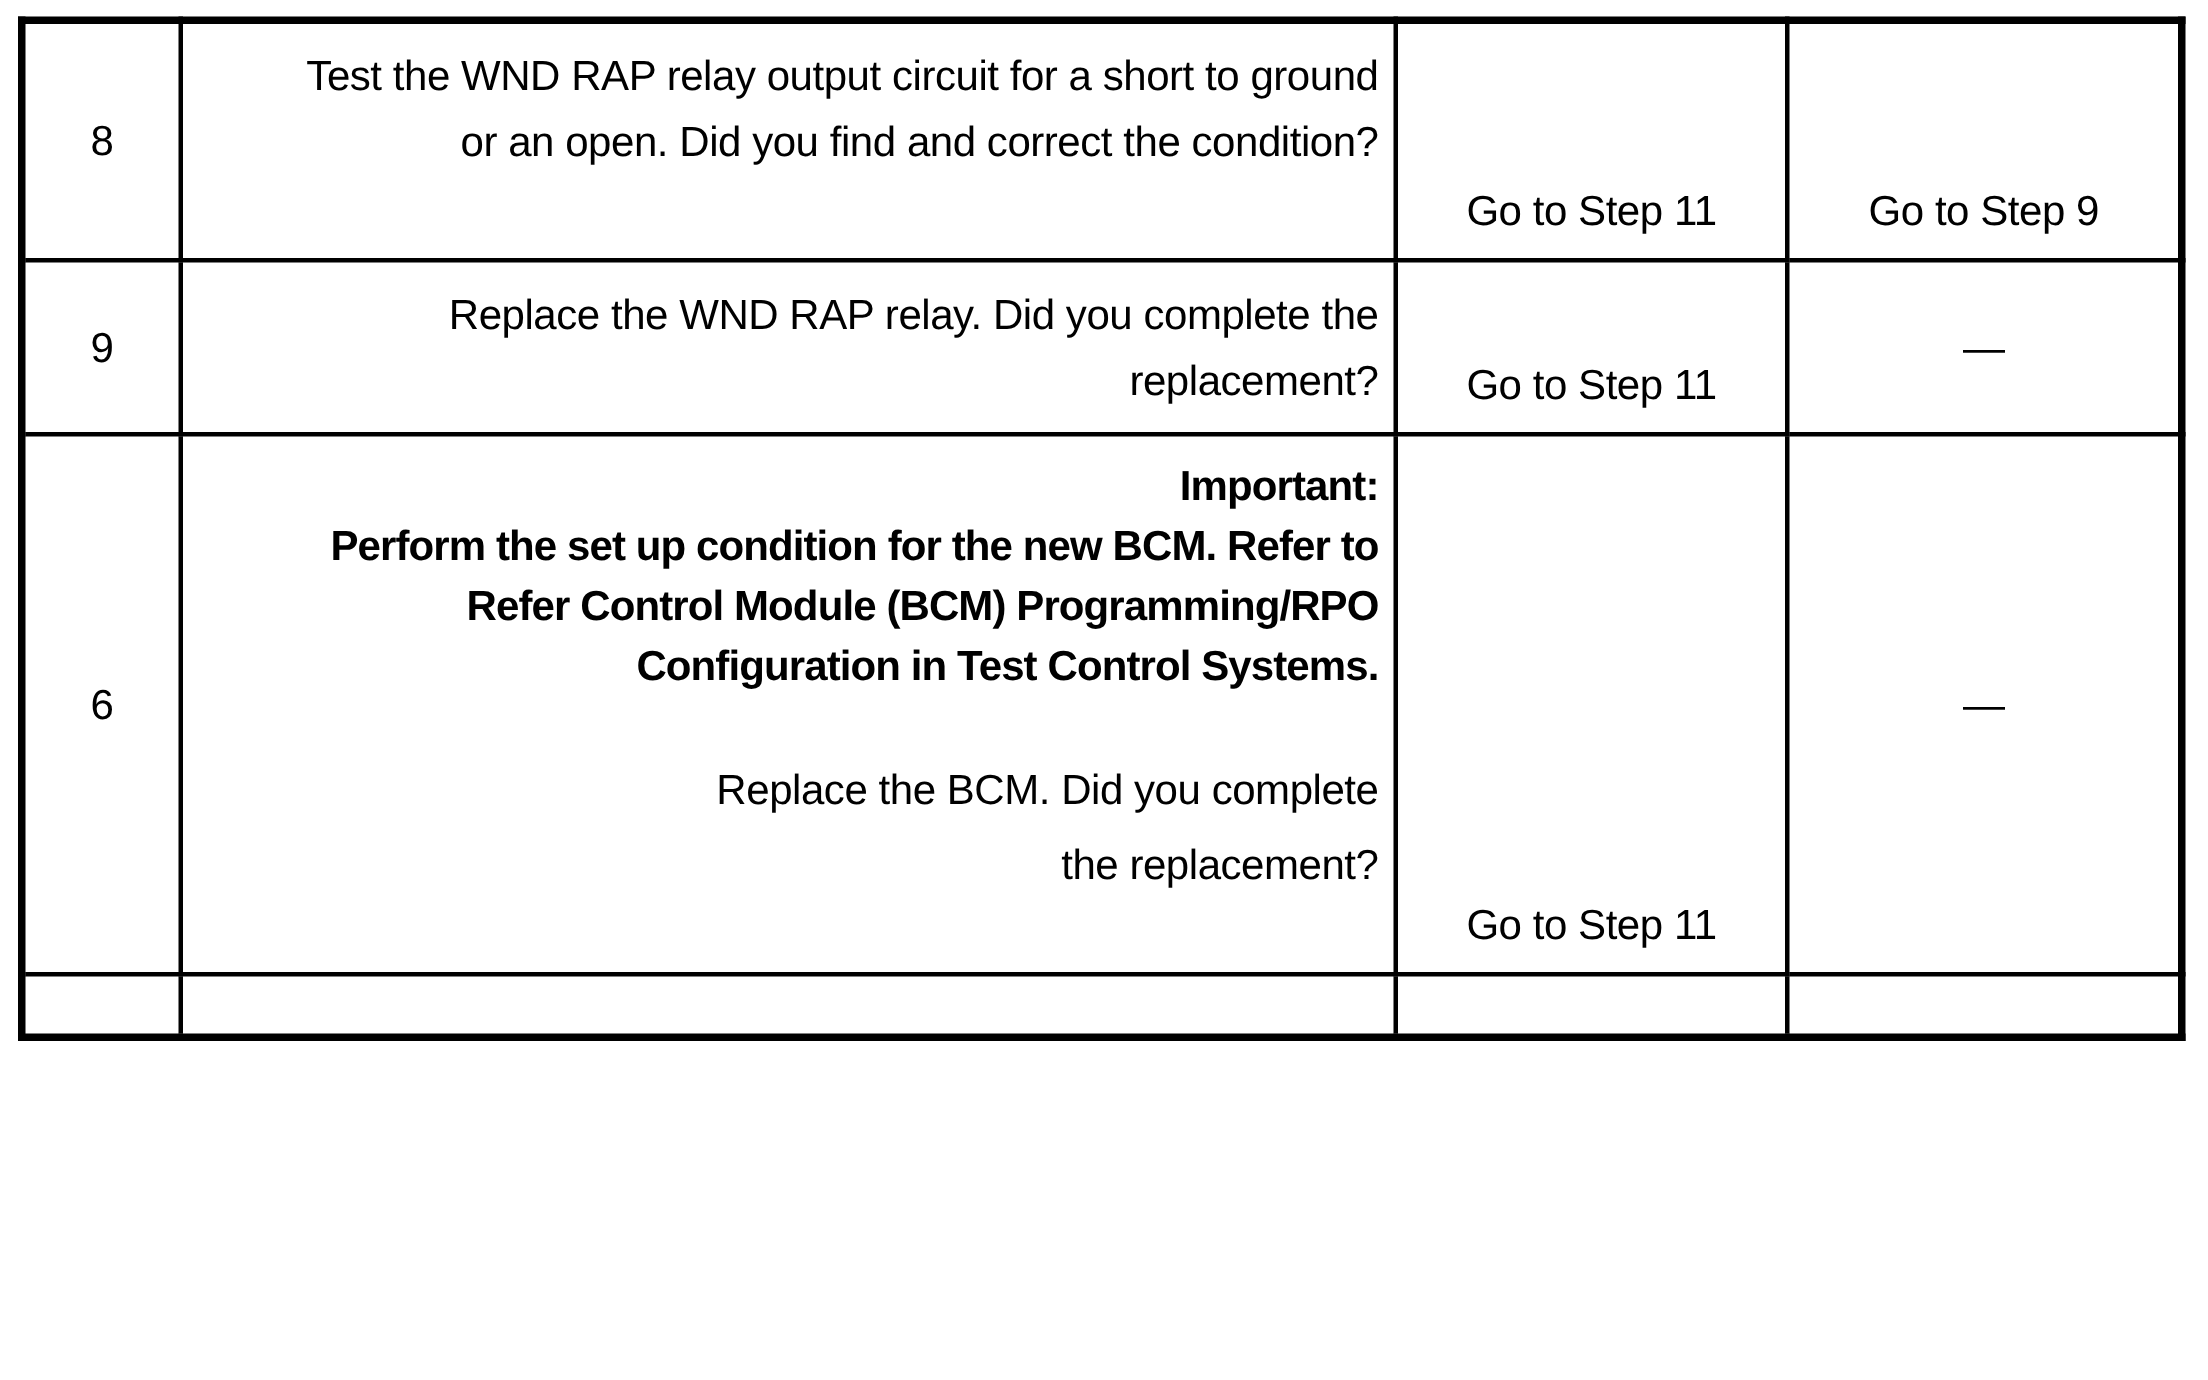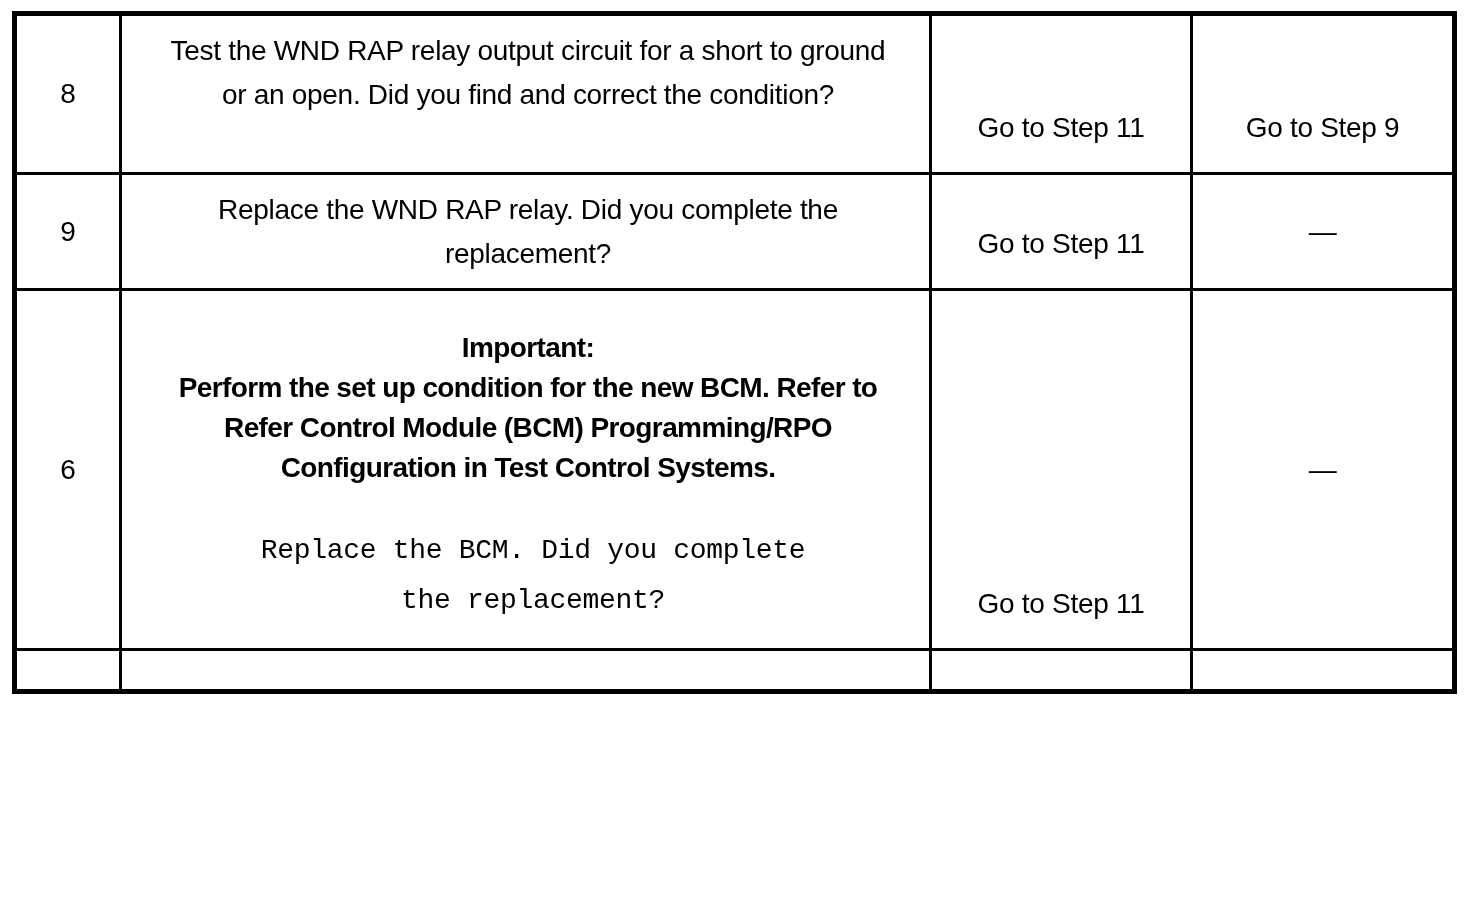--- a/index.html
+++ b/index.html
@@ -51,44 +51,42 @@
     padding-bottom: 8px;
     line-height: 40px;
   }
   td.step-cell {
     text-align: center;
     vertical-align: middle;
     font-weight: normal;
   }
   td.action-cell {
     vertical-align: top;
-    text-align: center;
+    text-align: right;
     padding: 13px 10px 0 15px;
     line-height: 44px;
   }
   td.result-cell {
     text-align: center;
     vertical-align: bottom;
-    padding-bottom: 28px;
+    padding-bottom: 15px;
   }
   td.result-cell.mid {
     vertical-align: middle;
     padding-bottom: 0;
   }
   .bold-block {
     font-weight: bold;
     line-height: 40px;
     letter-spacing: -0.6px;
-    margin-top: 24px;
   }
   .regular-block {
     margin-top: 38px;
     padding-left: 10px;
     line-height: 50px;
-    font-family: Liberation Mono, monospace;
   }
 </style>
 </head>
 <body>
 
 <div id="page">
   <table class="steps">
     <colgroup>
       <col class="c-step">
       <col class="c-action">

